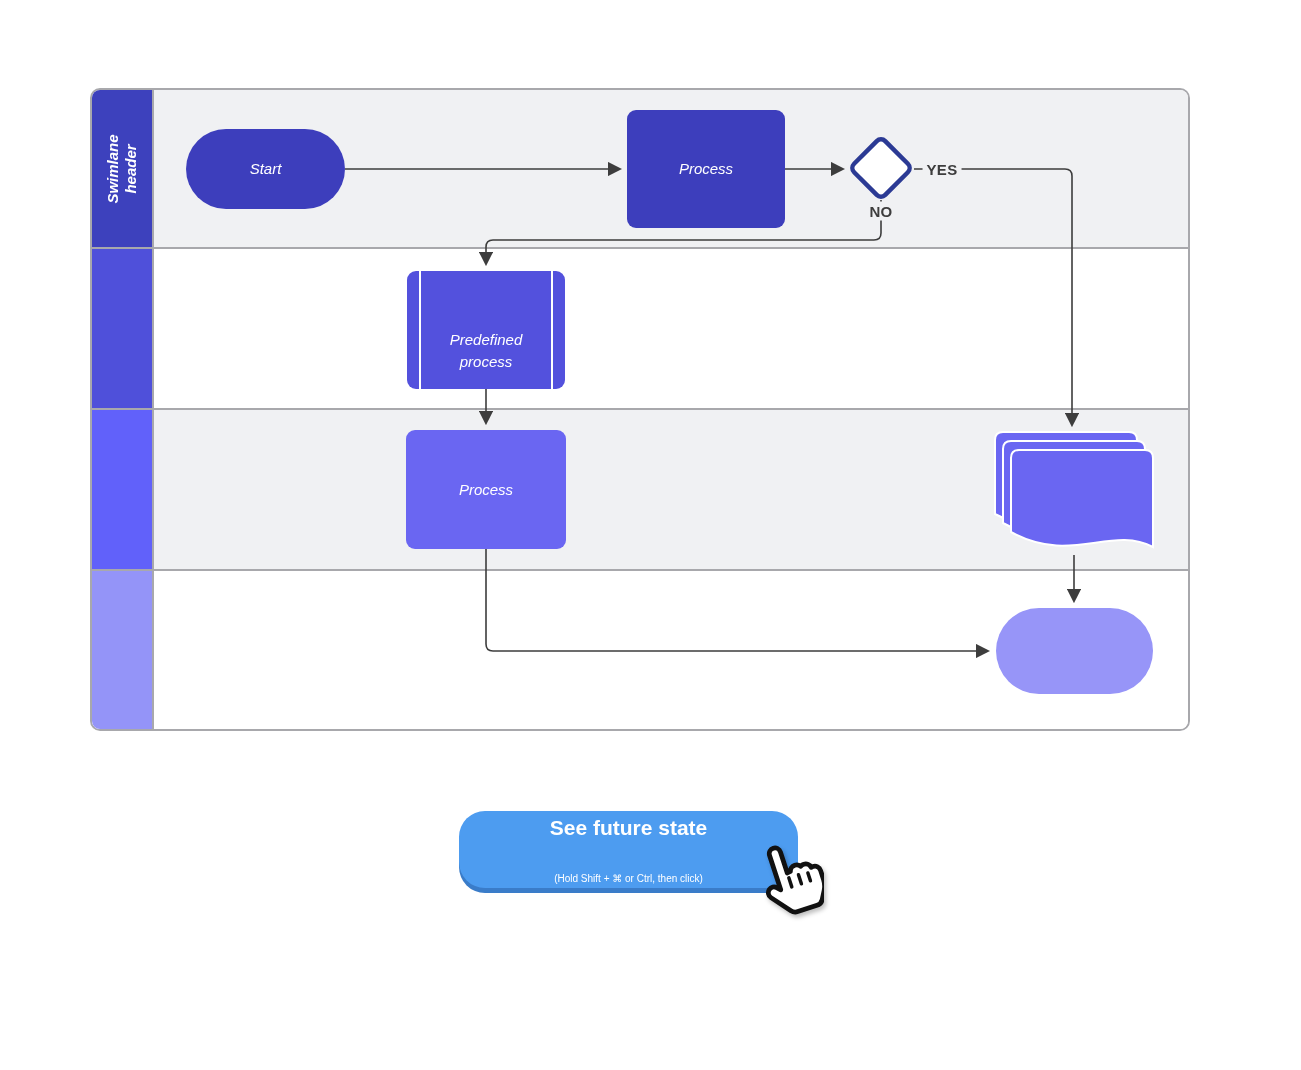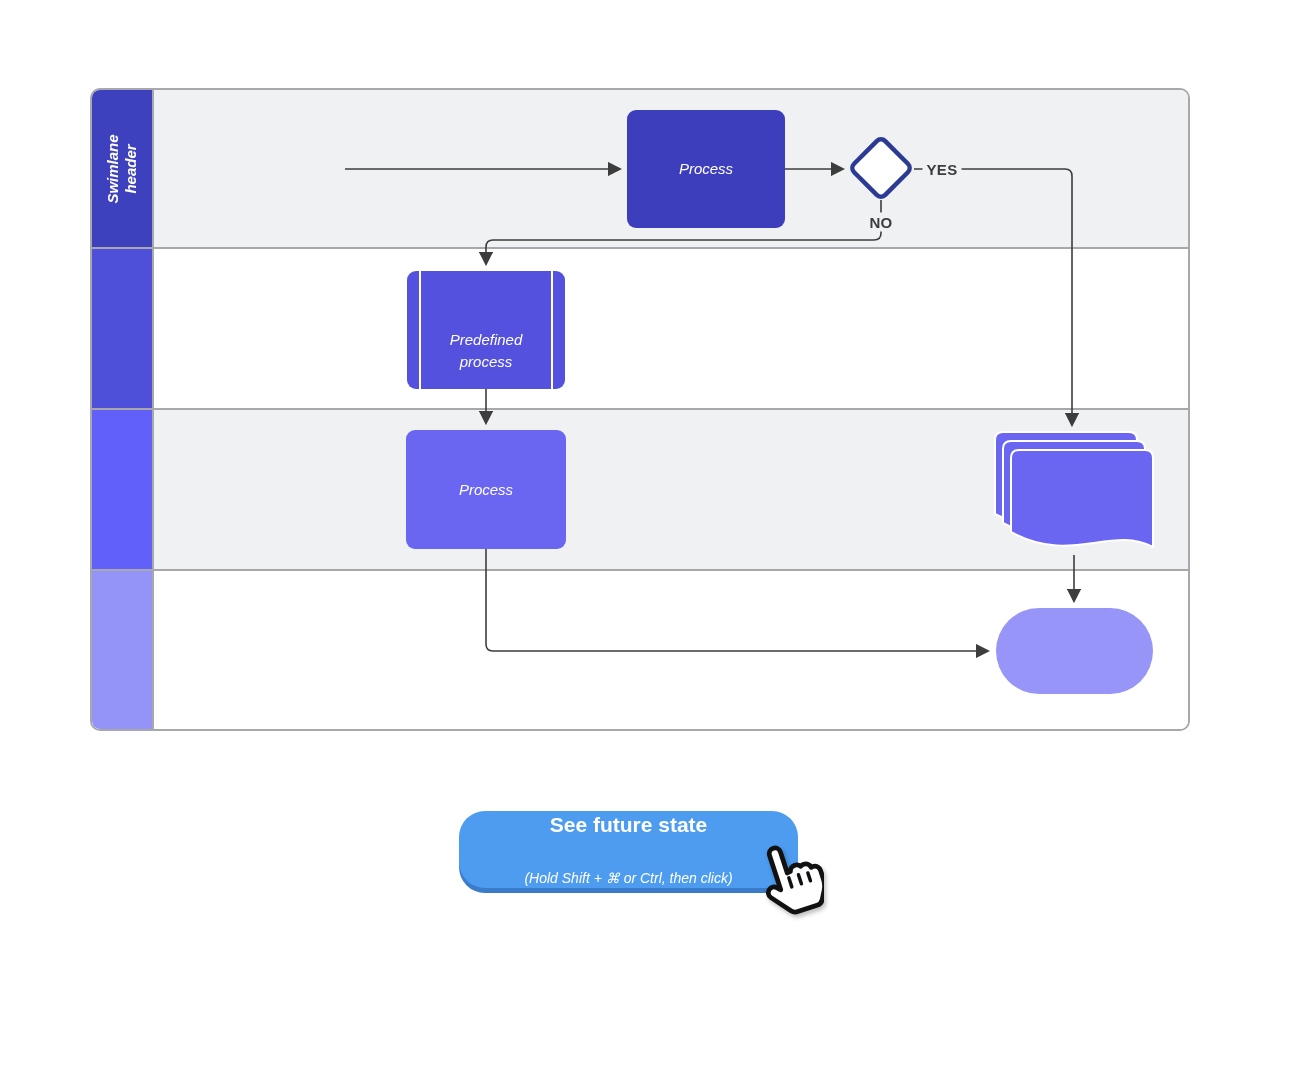--- a/index.html
+++ b/index.html
@@ -38,28 +38,28 @@
   .n-start{left:96px;top:41px;width:159px;height:80px;border-radius:40px;background:var(--node_dark);}
   .n-process1{left:537px;top:22px;width:158px;height:118px;border-radius:9px;background:var(--node_dark);}
   .n-predef{left:317px;top:183px;width:158px;height:118px;border-radius:9px;background:var(--node_mid);}
   .n-predef::before,.n-predef::after{content:"";position:absolute;top:0;bottom:0;width:2px;background:#fff;}
   .n-predef::before{left:12px;} .n-predef::after{right:12px;}
   .n-process2{left:316px;top:342px;width:160px;height:119px;border-radius:9px;background:var(--node_light);}
   .n-end{left:906px;top:520px;width:157px;height:86px;border-radius:43px;background:var(--node_lighter);}
   .edge-label{position:absolute;transform:translate(-50%,-50%);background:var(--lane_gray);
               color:var(--edge_label);font-weight:bold;font-size:15px;padding:1px 4px;letter-spacing:.3px;}
   .lbl-yes{left:852px;top:81px;}
-  .lbl-no{left:791px;top:134px;}
+  .lbl-no{left:791px;top:123px;}
   
   .cta{position:absolute;left:459px;top:811px;width:339px;height:77px;border:none;cursor:pointer;
        background:var(--button_bg);border-radius:26px;box-shadow:0 5px 0 var(--button_shadow);
        color:#fff;display:flex;flex-direction:column;align-items:center;justify-content:center;gap:21px;
        font-family:"Liberation Sans",sans-serif;}
   .cta-title{font-size:21px;font-weight:bold;}
-  .cta-sub{font-size:14px;font-style:italic;margin-top:12px;}
+  .cta-sub{font-size:10px;margin-top:12px;}
   .cursor-icon{position:absolute;left:748px;top:843px;pointer-events:none;
                filter:drop-shadow(2px 3px 2px rgba(0,0,0,.25));}
 </style>
 </head>
 <body>
 
 <div class="page">
 
   <div class="swimlanes">
     <div class="lane lane-1">
@@ -100,20 +100,23 @@
         <g id="docstack" fill="#6a66f2" stroke="#ffffff" stroke-width="2">
           <path transform="translate(-16,-18)" d="M929,362 H1055 Q1063,362 1063,370 V459 C1021,437 981,477 921,444 V370 Q921,362 929,362 Z"></path>
           <path transform="translate(-8,-9)" d="M929,362 H1055 Q1063,362 1063,370 V459 C1021,437 981,477 921,444 V370 Q921,362 929,362 Z"></path>
           <path d="M929,362 H1055 Q1063,362 1063,370 V459 C1021,437 981,477 921,444 V370 Q921,362 929,362 Z"></path>
         </g>
       </g>
 
       <rect x="769" y="58" width="44" height="44" rx="6" transform="rotate(45 791 80)" fill="#ffffff" stroke="#2b3a94" stroke-width="4.5"></rect>
     </svg>
 
+    <div class="node n-start">
+      <span>Start</span>
+    </div>
     <div class="node n-process1">
       <span>Process</span>
     </div>
     <div class="node n-predef">
       <span style="max-width:110px;display:inline-block;margin-top:42px;">Predefined process</span>
     </div>
     <div class="node n-process2">
       <span>Process</span>
     </div>
     <div class="node n-end"></div>

